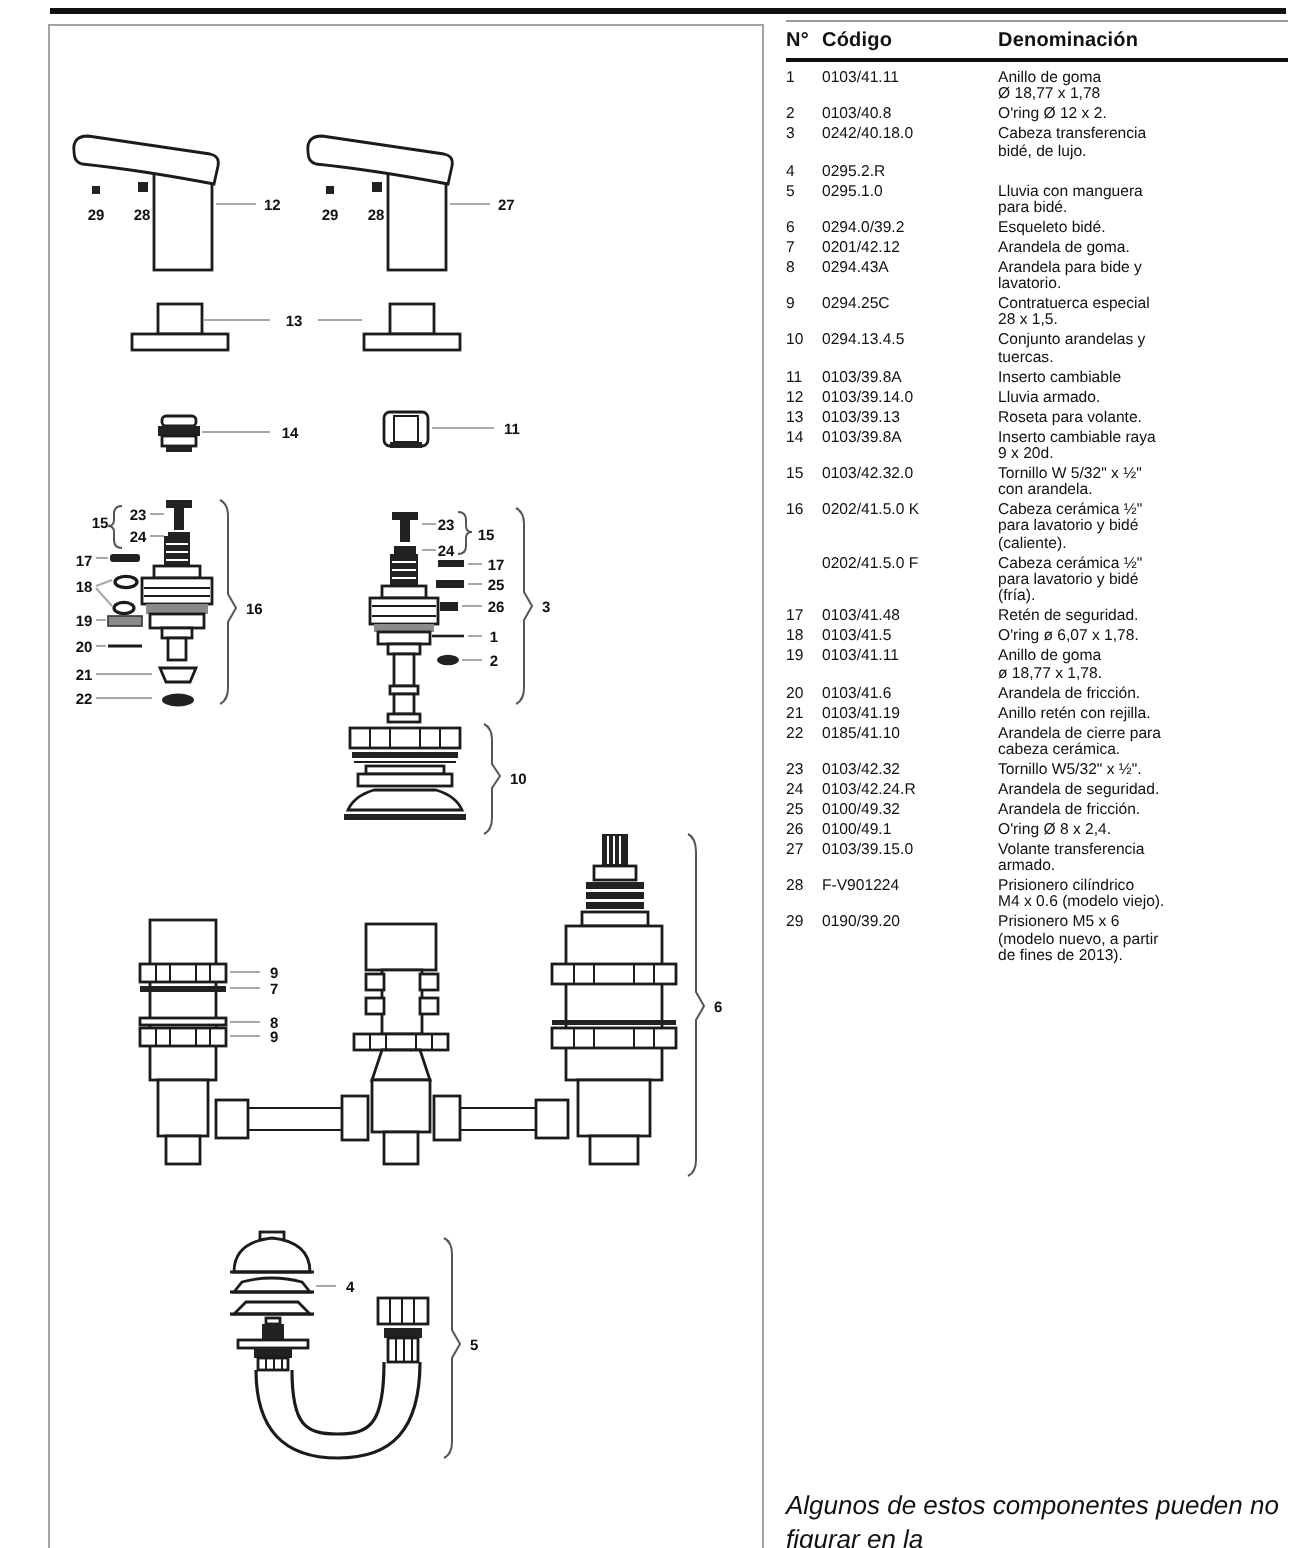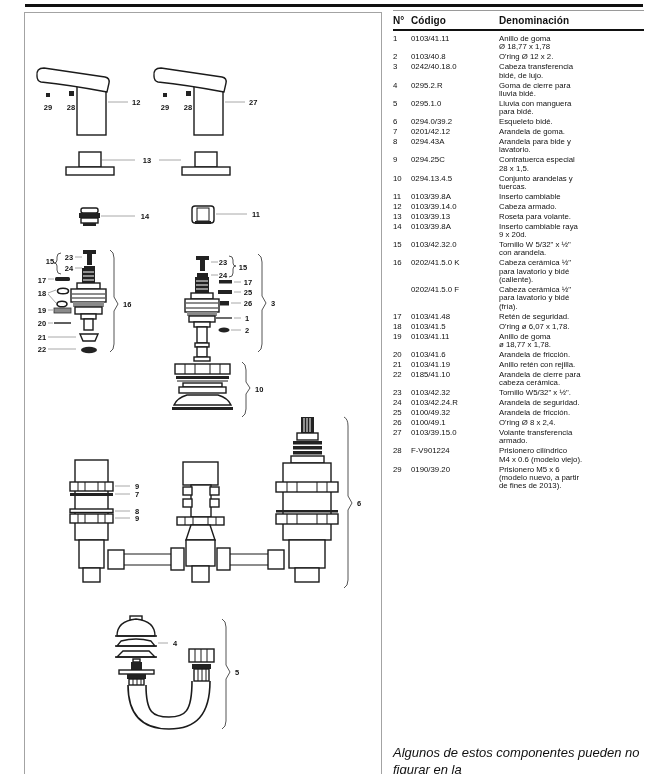--- a/index.html
+++ b/index.html
@@ -291,22 +291,20 @@
         </div>
         <div class="row">
           <span class="c-n">3</span>
           <span class="c-code">0242/40.18.0</span>
           <span class="c-desc">Cabeza transferencia
 bidé, de lujo.</span>
         </div>
         <div class="row">
           <span class="c-n">4</span>
           <span class="c-code">0295.2.R</span>
-          <span class="c-desc">Goma de cierre para
-lluvia bidé.</span>
         </div>
         <div class="row">
           <span class="c-n">5</span>
           <span class="c-code">0295.1.0</span>
           <span class="c-desc">Lluvia con manguera
 para bidé.</span>
         </div>
         <div class="row">
           <span class="c-n">6</span>
           <span class="c-code">0294.0/39.2</span>
@@ -336,21 +334,21 @@
 tuercas.</span>
         </div>
         <div class="row">
           <span class="c-n">11</span>
           <span class="c-code">0103/39.8A</span>
           <span class="c-desc">Inserto cambiable</span>
         </div>
         <div class="row">
           <span class="c-n">12</span>
           <span class="c-code">0103/39.14.0</span>
-          <span class="c-desc">Cabeza armado.</span>
+          <span class="c-desc">Lluvia armado.</span>
         </div>
         <div class="row">
           <span class="c-n">13</span>
           <span class="c-code">0103/39.13</span>
           <span class="c-desc">Roseta para volante.</span>
         </div>
         <div class="row">
           <span class="c-n">14</span>
           <span class="c-code">0103/39.8A</span>
           <span class="c-desc">Inserto cambiable raya

